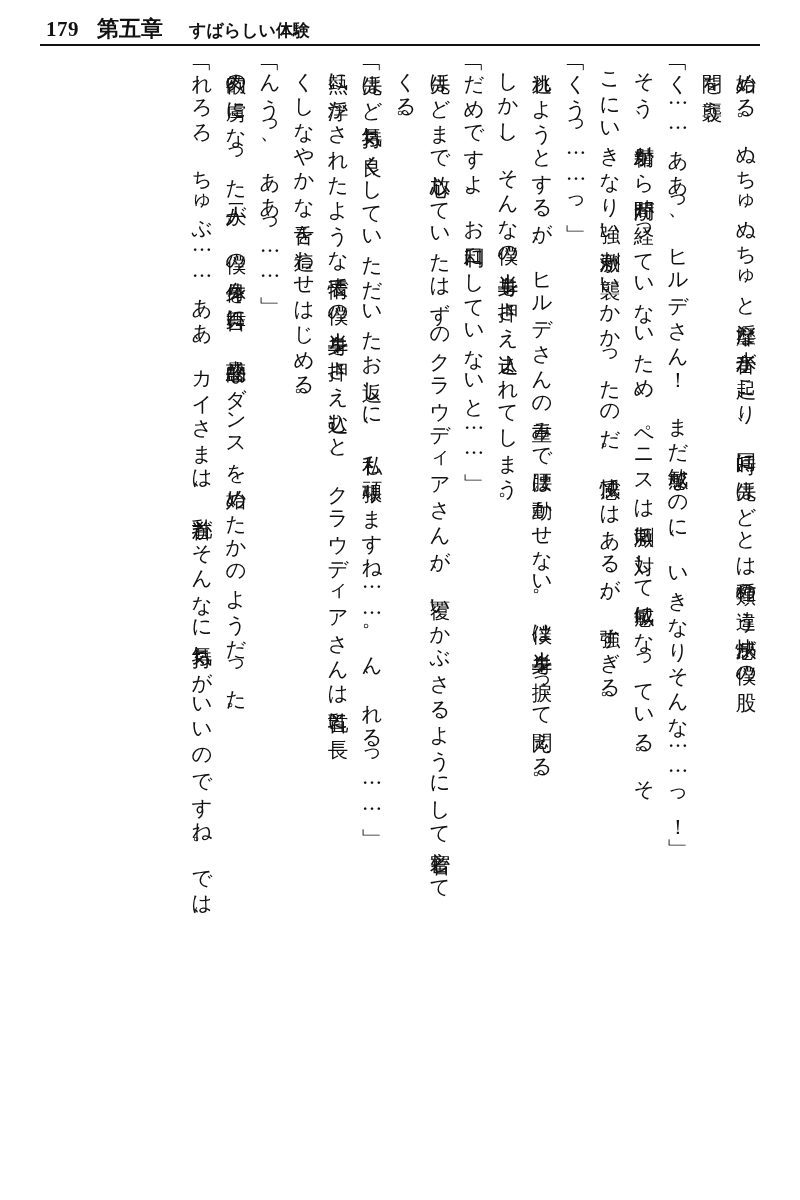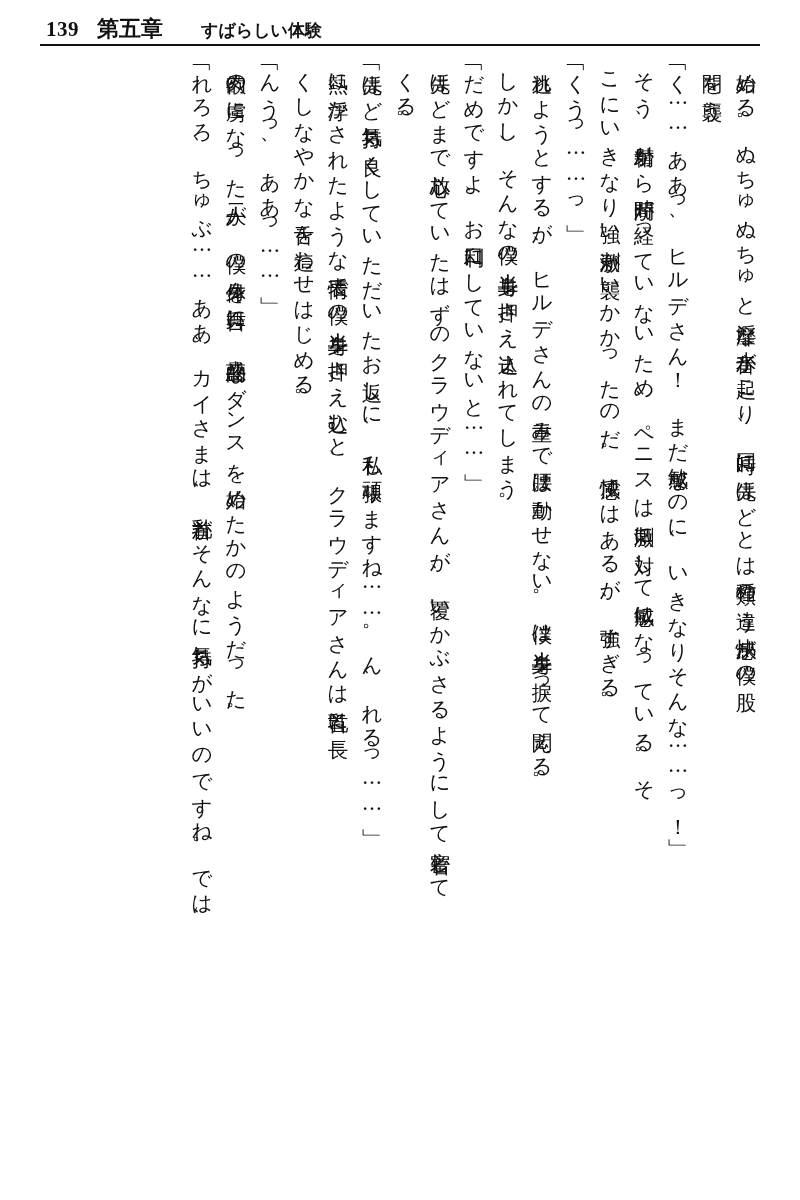--- a/index.html
+++ b/index.html
@@ -42,21 +42,21 @@
   }
   .chapter-no {
     font-size: 22px;
     font-weight: bold;
     color: #111111;
   }
   .chapter-title {
     font-size: 17px;
     font-weight: bold;
     color: #111111;
-    margin-left: 20px;
+    margin-left: 8px;
   }
   .rule {
     position: absolute;
     top: 44px;
     left: 40px;
     right: 40px;
     height: 2px;
     background: #111111;
   }
 
@@ -89,21 +89,21 @@
   }
   
   .col::selection { background: transparent; }
 </style>
 </head>
 <body>
 
 <div class="page">
 
   <div class="header">
-    <span class="page-number">139</span>
+    <span class="page-number">179</span>
     <span class="chapter-no">第五章</span>
     <span class="chapter-title">すばらしい体験</span>
   </div>
 
   <div class="rule"></div>
 
   <div class="body-area">
     <div class="col">始める。ぬちゅぬちゅと淫靡な水音が起こり、同時に先ほどとは種類の違う快感が僕の股</div>
     <div class="col">間を襲う。</div>
     <div class="col">「く……ああっ、ヒルデさん！　まだ敏感なのに、いきなりそんな……っ！」</div>

